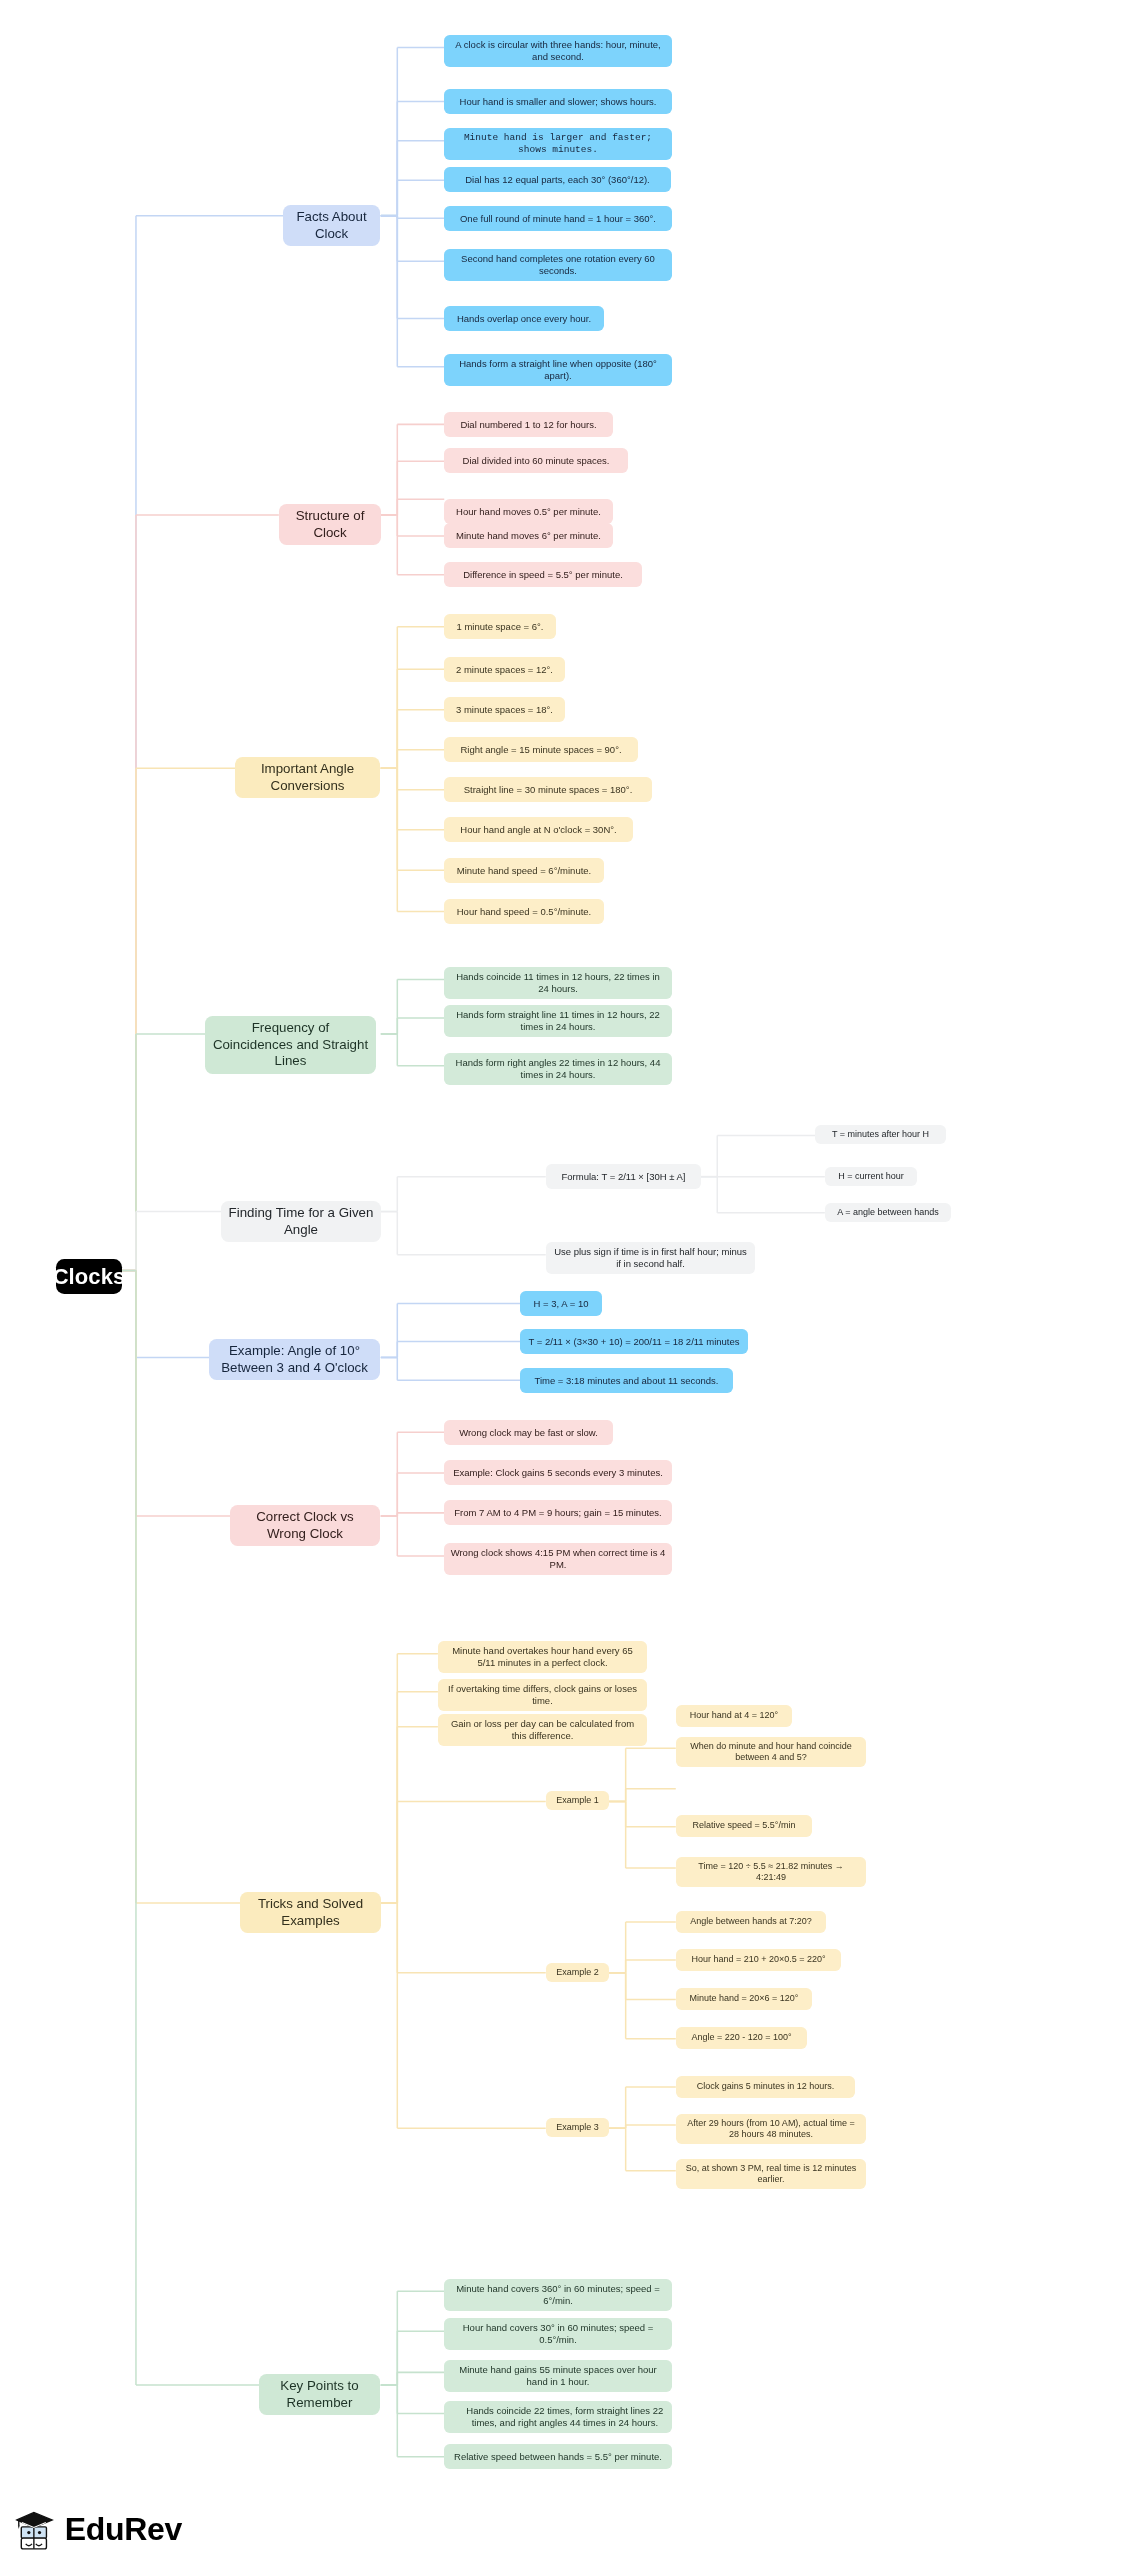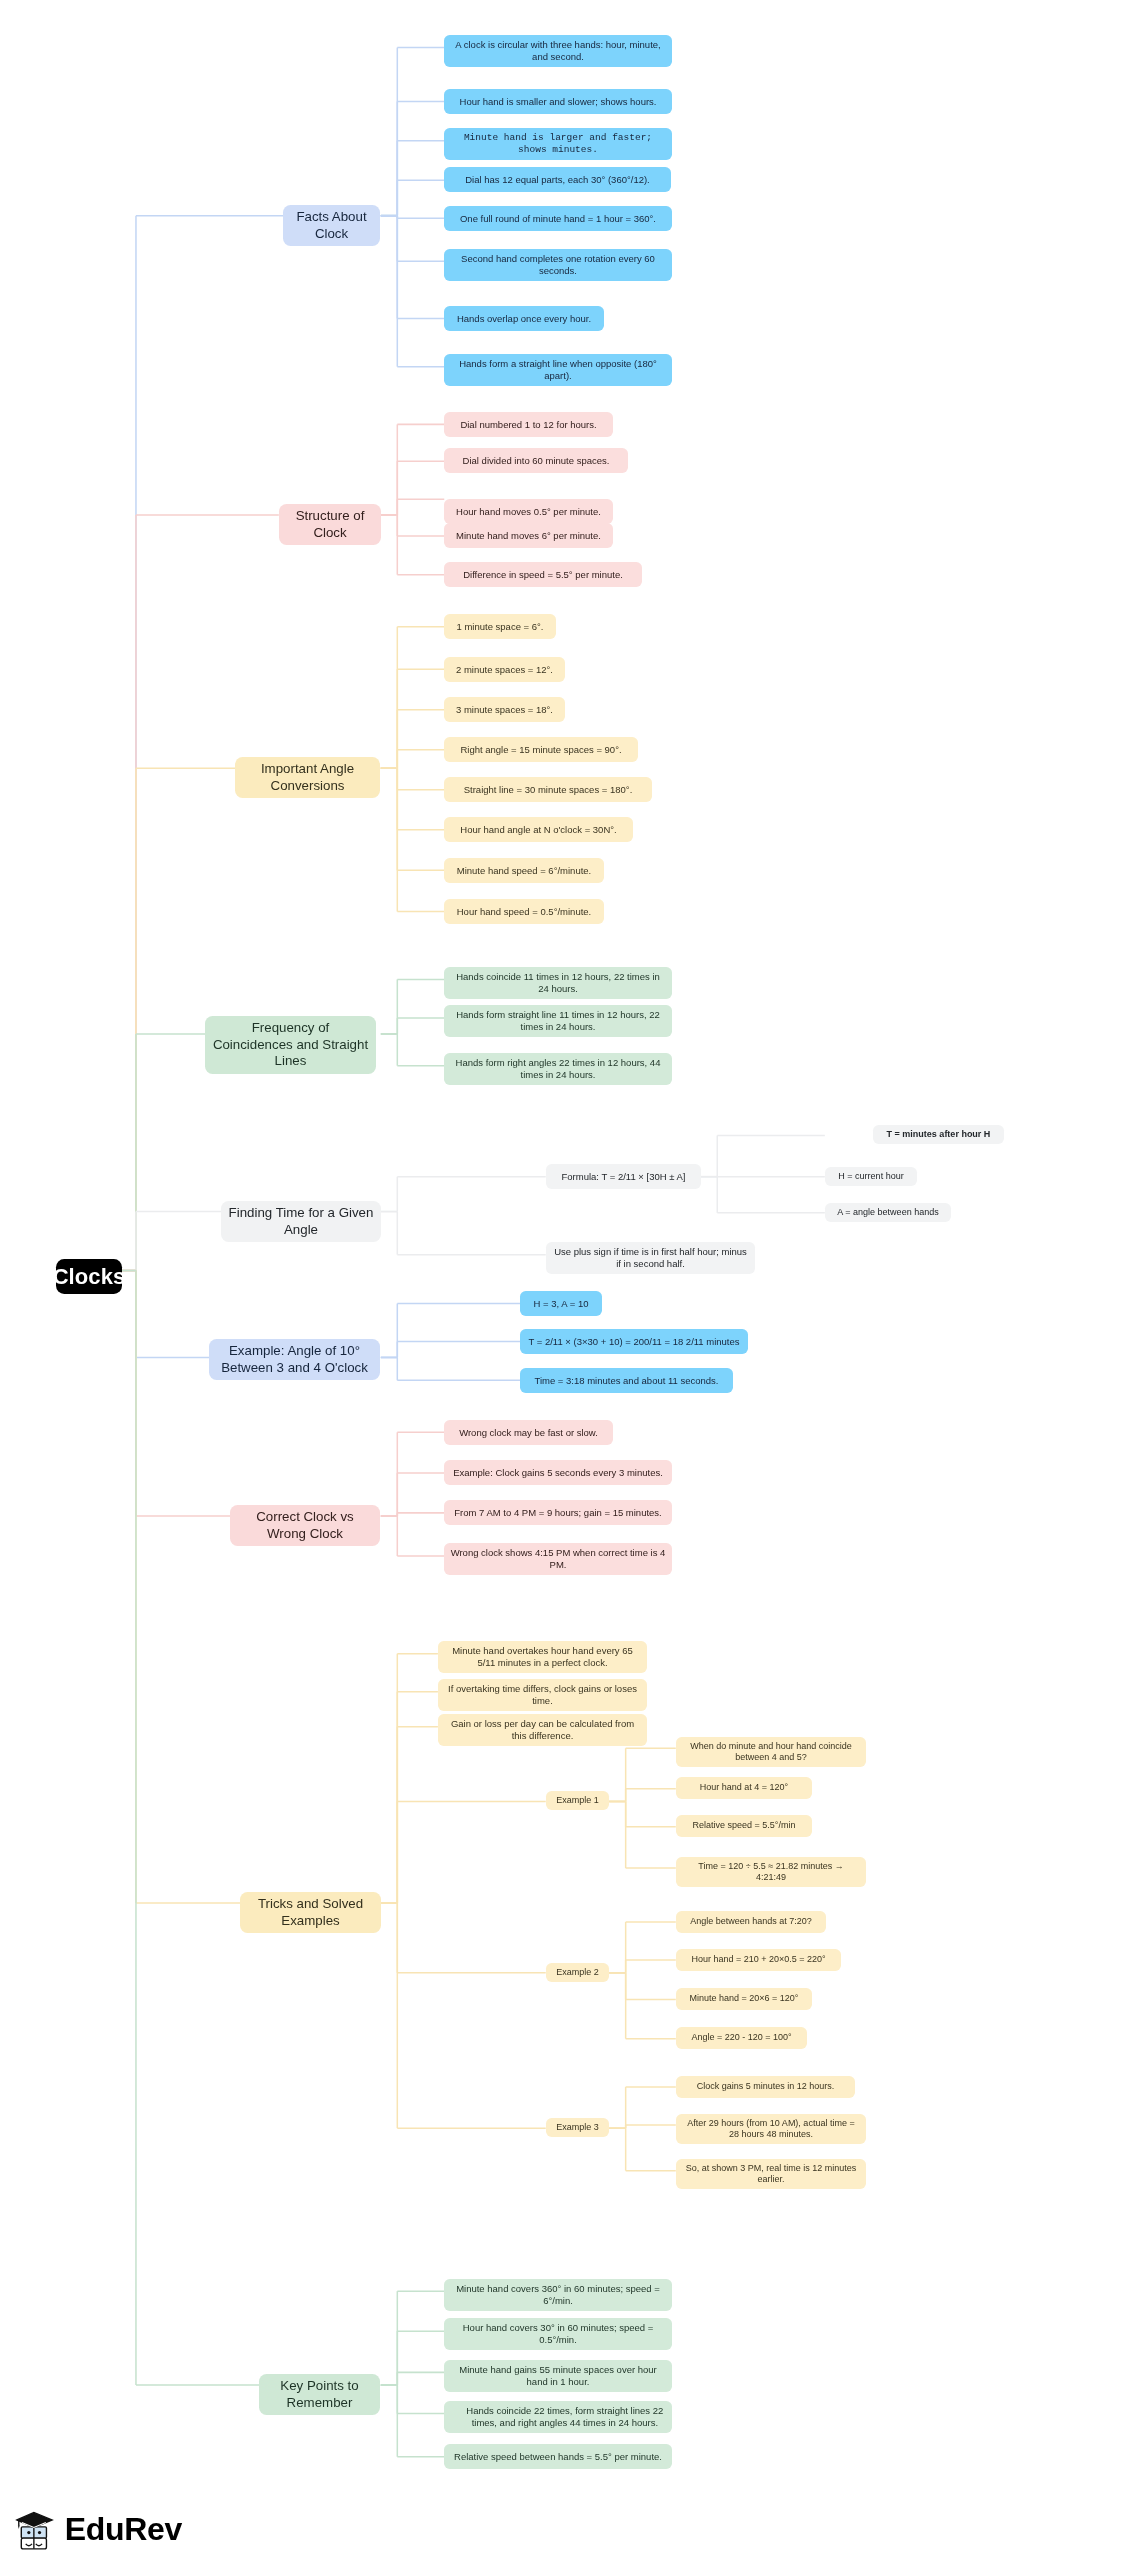--- a/index.html
+++ b/index.html
@@ -295,40 +295,40 @@
     <div class="node node-leaf t-yellow-l" style="left: 444px; top: 777px; width: 208px; min-height: 25px;">Straight line = 30 minute spaces = 180°.</div>
     <div class="node node-leaf t-yellow-l" style="left: 444px; top: 817px; width: 189px; min-height: 25px;">Hour hand angle at N o'clock = 30N°.</div>
     <div class="node node-leaf t-yellow-l" style="left: 444px; top: 858px; width: 160px; min-height: 25px;">Minute hand speed = 6°/minute.</div>
     <div class="node node-leaf t-yellow-l" style="left: 444px; top: 899px; width: 160px; min-height: 25px;">Hour hand speed = 0.5°/minute.</div>
     <div class="node node-branch t-green" style="left: 205px; top: 1016px; width: 171px; min-height: 37px;">Frequency of Coincidences and Straight Lines</div>
     <div class="node node-leaf t-green-l" style="left: 444px; top: 967px; width: 228px; min-height: 25px;">Hands coincide 11 times in 12 hours, 22 times in 24 hours.</div>
     <div class="node node-leaf t-green-l" style="left: 444px; top: 1005px; width: 228px; min-height: 25px;">Hands form straight line 11 times in 12 hours, 22 times in 24 hours.</div>
     <div class="node node-leaf t-green-l" style="left: 444px; top: 1053px; width: 228px; min-height: 25px;">Hands form right angles 22 times in 12 hours, 44 times in 24 hours.</div>
     <div class="node node-branch t-grey" style="left: 221px; top: 1201px; width: 160px; min-height: 21.6px;">Finding Time for a Given Angle</div>
     <div class="node node-leaf t-grey-l" style="left: 546px; top: 1164px; width: 155px; min-height: 25px;">Formula: T = 2/11 × [30H ± A]</div>
-    <div class="node node-sub t-grey-l" style="left: 873px; top: 1125px; width: 131px; font-weight: bold;">T = minutes after hour H</div>
+    <div class="node node-sub t-grey-l" style="left: 815px; top: 1125px; width: 131px;">T = minutes after hour H</div>
     <div class="node node-sub t-grey-l" style="left: 825px; top: 1167px; width: 92px;">H = current hour</div>
     <div class="node node-sub t-grey-l" style="left: 825px; top: 1203px; width: 126px;">A = angle between hands</div>
     <div class="node node-leaf t-grey-l" style="left: 546px; top: 1242px; width: 209px; min-height: 25px;">Use plus sign if time is in first half hour; minus if in second half.</div>
     <div class="node node-branch t-blue" style="left: 209px; top: 1339px; width: 171px; min-height: 37px;">Example: Angle of 10° Between 3 and 4 O'clock</div>
     <div class="node node-leaf t-blue-l" style="left: 520px; top: 1291px; width: 82px; min-height: 25px;">H = 3, A = 10</div>
     <div class="node node-leaf t-blue-l" style="left: 520px; top: 1329px; width: 228px; min-height: 25px;">T = 2/11 × (3×30 + 10) = 200/11 = 18 2/11 minutes</div>
     <div class="node node-leaf t-blue-l" style="left: 520px; top: 1368px; width: 213px; min-height: 25px;">Time = 3:18 minutes and about 11 seconds.</div>
     <div class="node node-branch t-pink" style="left: 230px; top: 1505px; width: 150px; min-height: 21.6px;">Correct Clock vs Wrong Clock</div>
     <div class="node node-leaf t-pink-l" style="left: 444px; top: 1420px; width: 169px; min-height: 25px;">Wrong clock may be fast or slow.</div>
     <div class="node node-leaf t-pink-l" style="left: 444px; top: 1460px; width: 228px; min-height: 25px;">Example: Clock gains 5 seconds every 3 minutes.</div>
     <div class="node node-leaf t-pink-l" style="left: 444px; top: 1500px; width: 228px; min-height: 25px;">From 7 AM to 4 PM = 9 hours; gain = 15 minutes.</div>
     <div class="node node-leaf t-pink-l" style="left: 444px; top: 1543px; width: 228px; min-height: 25px;">Wrong clock shows 4:15 PM when correct time is 4 PM.</div>
     <div class="node node-branch t-yellow" style="left: 240px; top: 1892px; width: 141px; min-height: 21.6px;">Tricks and Solved Examples</div>
     <div class="node node-leaf t-yellow-l" style="left: 438px; top: 1641px; width: 209px; min-height: 25px;">Minute hand overtakes hour hand every 65 5/11 minutes in a perfect clock.</div>
     <div class="node node-leaf t-yellow-l" style="left: 438px; top: 1679px; width: 209px; min-height: 25px;">If overtaking time differs, clock gains or loses time.</div>
     <div class="node node-leaf t-yellow-l" style="left: 438px; top: 1714px; width: 209px; min-height: 25px;">Gain or loss per day can be calculated from this difference.</div>
     <div class="node node-sub t-yellow-l" style="left: 546px; top: 1791px; width: 63px;">Example 1</div>
     <div class="node node-sub t-yellow-l" style="left: 676px; top: 1737px; width: 190px; min-height: 21.6px;">When do minute and hour hand coincide between 4 and 5?</div>
-    <div class="node node-sub t-yellow-l" style="left: 676px; top: 1777px; width: 136px; min-height: 21.6px;">Hour hand at 4 = 120°</div>
+    <div class="node node-sub t-yellow-l" style="left: 676px; top: 1705px; width: 116px; min-height: 21.6px;">Hour hand at 4 = 120°</div>
     <div class="node node-sub t-yellow-l" style="left: 676px; top: 1815px; width: 136px; min-height: 21.6px;">Relative speed = 5.5°/min</div>
     <div class="node node-sub t-yellow-l" style="left: 676px; top: 1857px; width: 190px; min-height: 21.6px;">Time = 120 ÷ 5.5 ≈ 21.82 minutes →  4:21:49</div>
     <div class="node node-sub t-yellow-l" style="left: 546px; top: 1963px; width: 63px;">Example 2</div>
     <div class="node node-sub t-yellow-l" style="left: 676px; top: 1911px; width: 150px; min-height: 21.6px;">Angle between hands at 7:20?</div>
     <div class="node node-sub t-yellow-l" style="left: 676px; top: 1949px; width: 165px; min-height: 21.6px;">Hour hand = 210 + 20×0.5 = 220°</div>
     <div class="node node-sub t-yellow-l" style="left: 676px; top: 1988px; width: 136px; min-height: 21.6px;">Minute hand = 20×6 = 120°</div>
     <div class="node node-sub t-yellow-l" style="left: 676px; top: 2027px; width: 131px; min-height: 21.6px;">Angle = 220 - 120 = 100°</div>
     <div class="node node-sub t-yellow-l" style="left: 546px; top: 2118px; width: 63px;">Example 3</div>
     <div class="node node-sub t-yellow-l" style="left: 676px; top: 2076px; width: 179px; min-height: 21.6px;">Clock gains 5 minutes in 12 hours.</div>
     <div class="node node-sub t-yellow-l" style="left: 676px; top: 2114px; width: 190px; min-height: 21.6px;">After 29 hours (from 10 AM), actual time = 28 hours 48 minutes.</div>

